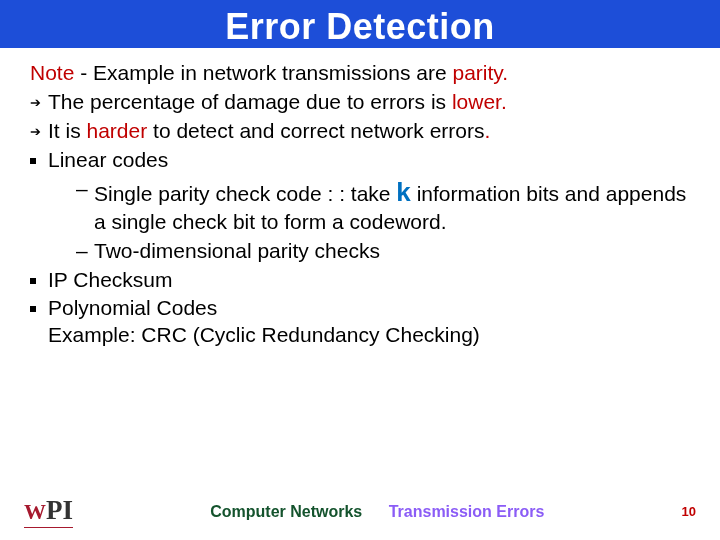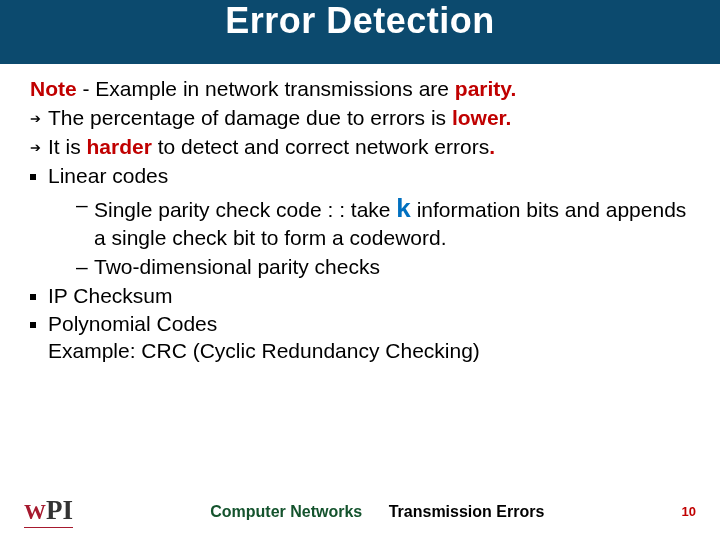--- a/index.html
+++ b/index.html
@@ -5,44 +5,44 @@
   * { margin: 0; padding: 0; box-sizing: border-box; }
   body {
     width: 720px;
     height: 540px;
     background: #fff;
     font-family: "Comic Sans MS", "Comic Sans", cursive, sans-serif;
     overflow: hidden;
     position: relative;
   }
   .title-band {
-    background: #0c4a6e;
+    background: #1d4ed8;
     width: 100%;
-    height: 64px;
-    display: flex;
-    align-items: flex-start;
+    height: 48px;
+    display: flex;
+    align-items: flex-end;
     justify-content: center;
   }
   .title {
     color: #fff;
     font-weight: bold;
     font-size: 36px;
     letter-spacing: 0.5px;
   }
   .content {
     padding: 12px 30px 0 30px;
     font-size: 21px;
     line-height: 1.28;
     color: #000;
   }
   .note-line {
     margin-bottom: 2px;
   }
   .red { color: #c00000; }
-  .bold { font-weight: bold; }
+  .bold { font-weight: normal; }
   .bullet-row {
     display: flex;
     align-items: flex-start;
     margin-bottom: 2px;
   }
   .arrow {
     display: inline-block;
     width: 18px;
     font-size: 13px;
     padding-top: 6px;
@@ -108,21 +108,21 @@
     display: flex;
     align-items: baseline;
   }
   .footer-center {
     flex: 1;
     text-align: center;
     font-weight: bold;
     font-size: 16px;
   }
   .footer-center .black { color: #14532d; }
-  .footer-center .red-txt { color: #000000; margin-left: 22px; }
+  .footer-center .red-txt { color: #8b5cf6; margin-left: 22px; }
   .page-num {
     color: #c00000;
     font-weight: bold;
     font-size: 13px;
   }
 </style>
 </head>
 <body>
 
 <div class="title-band">

